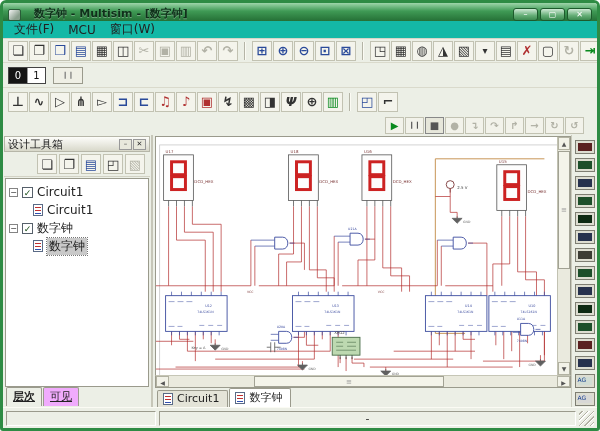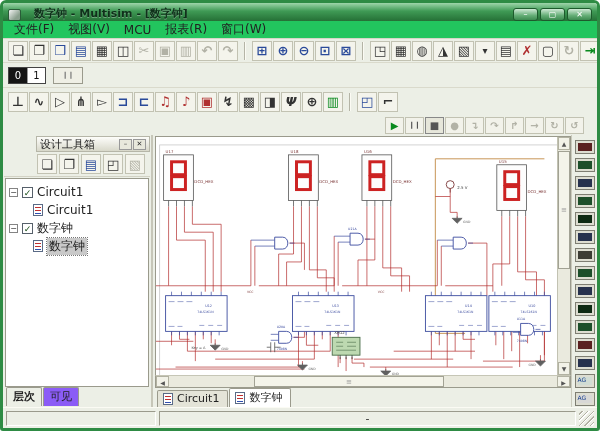--- a/index.html
+++ b/index.html
@@ -9,21 +9,21 @@
     font-family:"DejaVu Sans","Liberation Sans",sans-serif;font-size:12px;color:#222;}
   
   .titlebar{height:18px;flex:0 0 18px;background:linear-gradient(180deg,#9ed5aa,#3f9a55 45%,#257036);
     display:flex;align-items:flex-end;padding:0 5px;gap:13px;}
   .appico{width:13px;height:12px;background:linear-gradient(135deg,#f4f4f4,#8aa08e 70%);border:1px solid #2a5c38;border-radius:2px;}
   .title{font-size:11px;font-weight:bold;color:#10301b;text-shadow:0 1px 0 rgba(255,255,255,.3);white-space:nowrap;}
   .wctl{margin-left:auto;display:flex;gap:2px;}
   .wbtn{width:25px;height:13px;border:1px solid #1d5a2c;border-radius:3px;
     background:linear-gradient(#cfe9d5,#63ad75 60%,#3d8a50);color:#fff;font-size:8px;line-height:11px;text-align:center;}
   
-  .menubar{height:18px;flex:0 0 18px;display:flex;align-items:center;padding:0 4px;background:#22c55e;border-bottom:1px solid #d6d6c8;}
+  .menubar{height:18px;flex:0 0 18px;display:flex;align-items:center;padding:0 4px;background:#14b8a6;border-bottom:1px solid #d6d6c8;}
   .mi{padding:1px 7px;white-space:nowrap;font-size:12px;}
   
   .trow{display:flex;align-items:center;padding:1px 2px;}
   .row1{height:24px;flex:0 0 24px;border-bottom:1px solid #dadacc;}
   .row2{height:25px;flex:0 0 25px;border-bottom:1px solid #dadacc;}
   .row3{height:27px;flex:0 0 27px;}
   .row4{height:20px;flex:0 0 20px;display:flex;justify-content:flex-end;align-items:center;padding:0 10px;}
   .grp{display:flex;align-items:center;gap:1px;padding:0 3px;}
   .sep{width:2px;height:18px;border-left:1px solid #b4b4a6;border-right:1px solid #fbfbf4;margin:0 3px;}
   .tb{width:20px;height:20px;display:flex;align-items:center;justify-content:center;
@@ -36,34 +36,34 @@
   .pausebtn{width:30px;height:17px;margin-left:6px;border:1px solid #9a9a8c;background:#efefe5;
     color:#777;font-size:7px;text-align:center;line-height:15px;}
   .runbtn{width:19px;height:17px;display:flex;align-items:center;justify-content:center;
     border:1px solid #c2c2b2;background:#f2f2ea;font-size:10px;color:#555;}
   .runbtn.dis{color:#b2b2a6;}
   .runbtn.boxed{border:1px solid #888;background:#e6e6da;}
   
   .main{flex:1;display:flex;min-height:0;}
   .dtb{width:150px;flex:0 0 150px;display:flex;flex-direction:column;background:#ecefe6;border-right:2px solid #c6c6b8;padding:1px 1px 0 1px;}
   .dtb-title{height:16px;flex:0 0 16px;background:linear-gradient(#fdfdfa,#d8d8ca);border:1px solid #b6b6a8;
-    display:flex;align-items:center;gap:2px;padding:0 3px;font-size:11px;margin-left:32px;}
+    display:flex;align-items:center;gap:2px;padding:0 3px;font-size:11px;}
   .dtb-tctl{margin-left:auto;display:flex;gap:1px;}
   .dtb-tbtn{width:13px;height:11px;border:1px solid #999;background:#e8e8dc;font-size:7px;line-height:9px;text-align:center;color:#333;}
   .dtb-toolbar{height:25px;flex:0 0 25px;display:flex;justify-content:flex-end;align-items:center;gap:2px;padding:2px 5px;border-bottom:1px solid #d2d2c4;}
   .tree{flex:1;background:#fff;border:1px solid #9a9a8c;margin:1px;padding:4px 3px;overflow:hidden;font-size:12px;}
   .trw{display:flex;align-items:center;gap:4px;height:18px;white-space:nowrap;}
   .trw.child{padding-left:24px;}
   .exp{width:9px;height:9px;flex:0 0 9px;border:1px solid #848484;background:#fff;font-size:8px;line-height:7px;text-align:center;color:#333;}
   .chk{width:11px;height:11px;flex:0 0 11px;border:1px solid #56606a;background:#fff;font-size:9px;line-height:10px;text-align:center;color:#134a13;}
   .doc{width:10px;height:12px;flex:0 0 10px;background:#fff;border:1px solid #5a6a86;position:relative;}
   .doc::after{content:"";position:absolute;left:1px;top:2px;width:6px;height:1px;background:#c03030;box-shadow:0 3px 0 #c03030,0 6px 0 #3050b0;}
   .sel{background:#c9c9c9;outline:1px dotted #777;padding:0 2px;}
-  .dtb-tabs{height:19px;flex:0 0 19px;display:flex;align-items:flex-end;gap:1px;padding:0 2px 1px;}
-  .dtab{border:1px solid #9a9a8c;border-bottom:none;background:#8b5cf6;padding:1px 6px 2px;font-size:11px;border-radius:2px 2px 0 0;}
+  .dtb-tabs{height:19px;flex:0 0 19px;display:flex;align-items:flex-end;gap:1px;padding:0 2px 1px;text-decoration:underline;}
+  .dtab{border:1px solid #9a9a8c;border-bottom:none;background:#f0abfc;padding:1px 6px 2px;font-size:11px;border-radius:2px 2px 0 0;}
   .dtab.act{background:#ecefe6;font-weight:bold;}
   .workspace{flex:1;display:flex;flex-direction:column;min-width:0;padding:1px 0 0 2px;}
   .canvasrow{flex:1;display:flex;min-height:0;border:1px solid #9a9a8c;border-bottom:none;}
   svg.canvas{flex:1;background:#fff;display:block;}
   .vscroll{width:13px;flex:0 0 13px;background:#eaeade;border-left:1px solid #c2c2b2;display:flex;flex-direction:column;align-items:stretch;}
   .sbtn{height:13px;flex:0 0 13px;border:1px solid #b2b2a2;background:#f2f2e8;font-size:6px;line-height:11px;text-align:center;color:#555;}
   .vthumb{margin:1px 0;height:118px;border:1px solid #a2a294;background:#f4f4ea;
     display:flex;align-items:center;justify-content:center;font-size:7px;color:#999;}
   .vfill{flex:1;}
   .hscroll{height:13px;flex:0 0 13px;display:flex;border:1px solid #9a9a8c;border-top:1px solid #c6c6b6;background:#eaeade;}
@@ -98,23 +98,21 @@
     <span class="title">数字钟 - Multisim - [数字钟]</span>
     <span class="wctl">
       <span class="wbtn">–</span>
       <span class="wbtn">▢</span>
       <span class="wbtn">✕</span>
     </span>
   </div>
 
   <div class="menubar">
     <span class="mi">文件(F)</span>
-    <span class="mi">视图(V)</span>
     <span class="mi">MCU</span>
-    <span class="mi">报表(R)</span>
     <span class="mi">窗口(W)</span>
 
   </div>
 
   <div class="trow row1">
     <span class="grp">
       <b class="tb">
           <i>❏</i>
         </b>
       <b class="tb">

